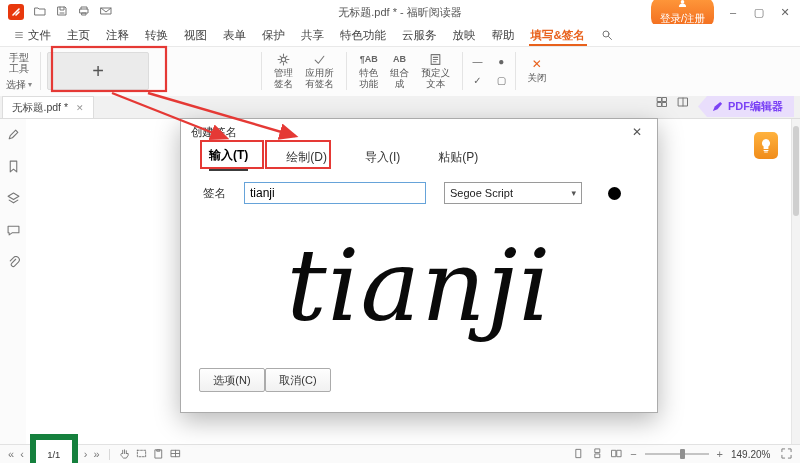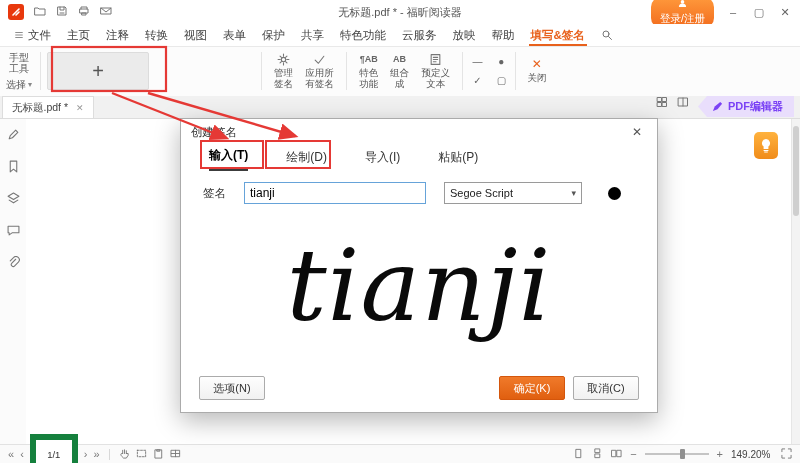--- a/index.html
+++ b/index.html
@@ -67,21 +67,21 @@
   .dlg-tabs{display:flex;gap:38px;padding:0 28px;height:26px;align-items:flex-end;}
   .dlg-tab{font-size:12px;color:#333;padding-bottom:5px;}
   .dlg-tab.active{font-weight:bold;color:#000;border-bottom:2px solid #3c3c3c;}
   .dlg-form{display:flex;align-items:center;padding:11px 22px 0;gap:18px;font-size:11.5px;}
   .sig-input{width:170px;height:20px;border:1px solid #66a3d9;font-size:12px;padding:0 5px;outline:none;font-family:inherit;}
   .font-select{width:126px;height:20px;border:1px solid #9a9a9a;display:flex;align-items:center;font-size:11px;
                padding:0 5px;justify-content:space-between;color:#222;background:#fff;}
   .color-dot{width:13px;height:13px;border-radius:50%;background:#000;margin-left:8px;}
   .preview{margin:6px 22px 0;height:150px;display:flex;align-items:center;justify-content:center;}
   .preview span{font-family:"DejaVu Serif",serif;font-style:italic;font-size:100px;color:#0a0a0a;letter-spacing:1px;}
-  .dlg-footer{position:absolute;left:18px;right:18px;bottom:12px;display:flex;align-items:center;}
+  .dlg-footer{position:absolute;left:18px;right:18px;bottom:20px;display:flex;align-items:center;}
   .btn{height:22px;min-width:64px;border:1px solid #ababab;background:linear-gradient(#fefefe,#f1f1f1);font-size:11px;
        color:#333;display:flex;align-items:center;justify-content:center;border-radius:2px;}
   .btn.primary{background:linear-gradient(#f07a2a,#e05f10);border-color:#d4560c;color:#fff;margin-left:auto;margin-right:8px;}
   
   .overlay{position:absolute;left:0;top:0;width:800px;height:463px;z-index:40;pointer-events:none;}
   
   .statusbar{position:absolute;left:0;right:0;bottom:0;height:18px;background:#fafafa;border-top:1px solid #e2e2e2;
              display:flex;align-items:center;padding:0 8px;font-size:10px;color:#666;gap:6px;z-index:6;}
   .navg{font-size:11px;color:#777;line-height:1;}
   .pagebox{border:6px solid #15803d;background:#fff;height:13px;min-width:30px;display:flex;align-items:center;
@@ -315,21 +315,20 @@
         <span>Segoe Script</span>
         <span style="font-size:9px;color:#555;">▾</span>
       </span>
       <span class="color-dot"></span>
     </div>
     <div class="preview">
       <span>tianji</span>
     </div>
     <div class="dlg-footer">
       <span class="btn">选项(N)</span>
-      <span class="btn primary">确定(K)</span>
       <span class="btn">取消(C)</span>
     </div>
   </div>
 
   <svg class="overlay" viewBox="0 0 800 463">
     <defs>
       <marker id="ah" markerWidth="9" markerHeight="9" refX="6.5" refY="3.5" orient="auto">
         <path d="M0,0 L8,3.5 L0,7 Z" fill="#e53935"></path>
       </marker>
     </defs>

